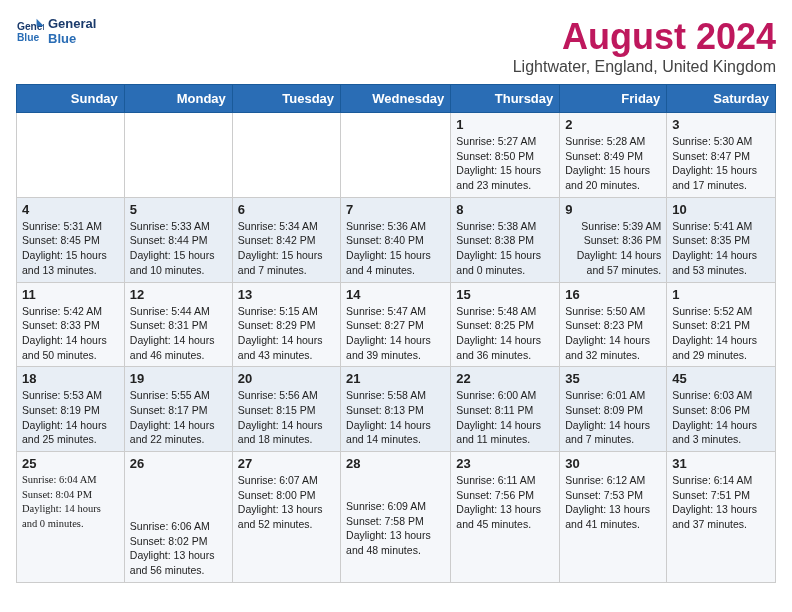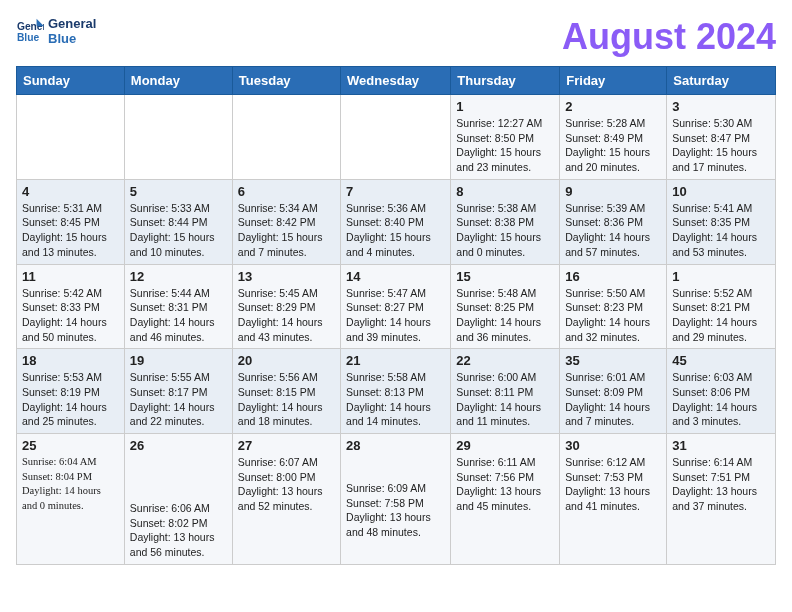--- a/index.html
+++ b/index.html
@@ -24,35 +24,35 @@
     .logo-icon {
       width: 28px;
       height: 28px;
     }
     .title-section {
       text-align: right;
     }
     .main-title {
       font-size: 36px;
       font-weight: bold;
-      color: #8b5cf6;
+      color: #be185d;
     }
     .subtitle {
       font-size: 16px;
       color: #444;
     }
     table {
       width: 100%;
       border-collapse: collapse;
       font-size: 11px;
     }
     thead tr th {
       background: #2a6db5;
       color: #fff;
-      text-align: left;
+      text-align: right;
       padding: 6px 6px;
       font-size: 13px;
       font-weight: bold;
       border: 1px solid #1a5a9a;
     }
     tbody tr td {
       border: 1px solid #ccc;
       vertical-align: top;
       padding: 4px 5px;
       height: 80px;
@@ -90,20 +90,21 @@
       <text x="1" y="26" font-size="11" font-weight="bold" fill="#2a6db5">Blue</text>
       <polygon points="22,2 30,10 22,10" fill="#2a6db5"></polygon>
     </svg>
     <div>
       <div style="font-size:13px;font-weight:bold;color:#1a3a6b;">General</div>
       <div style="font-size:13px;font-weight:bold;color:#2a6db5;">Blue</div>
     </div>
   </div>
   <div class="title-section">
     <div class="main-title">August 2024</div>
+    <div class="subtitle">Lightwater, England, United Kingdom</div>
   </div>
 </div>
 
 <table>
   <thead>
     <tr>
     <th>Sunday</th>
         <th>Monday</th>
         <th>Tuesday</th>
         <th>Wednesday</th>
@@ -113,21 +114,21 @@
       </tr>
   </thead>
   <tbody id="calendar-body">
   <tr>
         <td class="empty-cell"></td>
         <td class="empty-cell"></td>
         <td class="empty-cell"></td>
         <td class="empty-cell"></td>
         <td>
           <span class="day-number">1</span>
-          <div class="day-info" style="white-space: pre-line;">Sunrise: 12:27 AM
+          <div class="day-info" style="white-space: pre-line;">Sunrise: 5:27 AM
 Sunset: 8:50 PM
 Daylight: 15 hours
 and 23 minutes.</div>
         </td>
         <td>
           <span class="day-number">2</span>
           <div class="day-info" style="white-space: pre-line;">Sunrise: 5:28 AM
 Sunset: 8:49 PM
 Daylight: 15 hours
 and 20 minutes.</div>
@@ -171,21 +172,21 @@
         </td>
         <td>
           <span class="day-number">8</span>
           <div class="day-info" style="white-space: pre-line;">Sunrise: 5:38 AM
 Sunset: 8:38 PM
 Daylight: 15 hours
 and 0 minutes.</div>
         </td>
         <td>
           <span class="day-number">9</span>
-          <div class="day-info" style="white-space: pre-line;">Sunrise: 5:39 AM
+          <div class="day-info" style="white-space: pre-line; text-align: right;">Sunrise: 5:39 AM
 Sunset: 8:36 PM
 Daylight: 14 hours
 and 57 minutes.</div>
         </td>
         <td>
           <span class="day-number">10</span>
           <div class="day-info" style="white-space: pre-line;">Sunrise: 5:41 AM
 Sunset: 8:35 PM
 Daylight: 14 hours
 and 53 minutes.</div>
@@ -201,21 +202,21 @@
         </td>
         <td>
           <span class="day-number">12</span>
           <div class="day-info" style="white-space: pre-line;">Sunrise: 5:44 AM
 Sunset: 8:31 PM
 Daylight: 14 hours
 and 46 minutes.</div>
         </td>
         <td>
           <span class="day-number">13</span>
-          <div class="day-info" style="white-space: pre-line;">Sunrise: 5:45 AM
+          <div class="day-info" style="white-space: pre-line;">Sunrise: 5:15 AM
 Sunset: 8:29 PM
 Daylight: 14 hours
 and 43 minutes.</div>
         </td>
         <td>
           <span class="day-number">14</span>
           <div class="day-info" style="white-space: pre-line;">Sunrise: 5:47 AM
 Sunset: 8:27 PM
 Daylight: 14 hours
 and 39 minutes.</div>
@@ -316,21 +317,21 @@
 and 52 minutes.</div>
         </td>
         <td>
           <span class="day-number">28</span>
           <div class="day-info" style="white-space: pre-line; margin-top: 28px;">Sunrise: 6:09 AM
 Sunset: 7:58 PM
 Daylight: 13 hours
 and 48 minutes.</div>
         </td>
         <td>
-          <span class="day-number">29</span>
+          <span class="day-number">23</span>
           <div class="day-info" style="white-space: pre-line;">Sunrise: 6:11 AM
 Sunset: 7:56 PM
 Daylight: 13 hours
 and 45 minutes.</div>
         </td>
         <td>
           <span class="day-number">30</span>
           <div class="day-info" style="white-space: pre-line;">Sunrise: 6:12 AM
 Sunset: 7:53 PM
 Daylight: 13 hours

